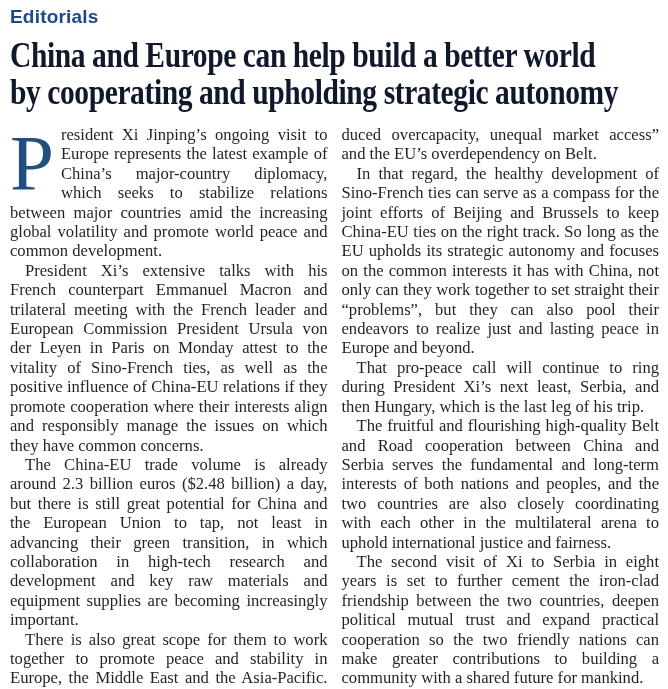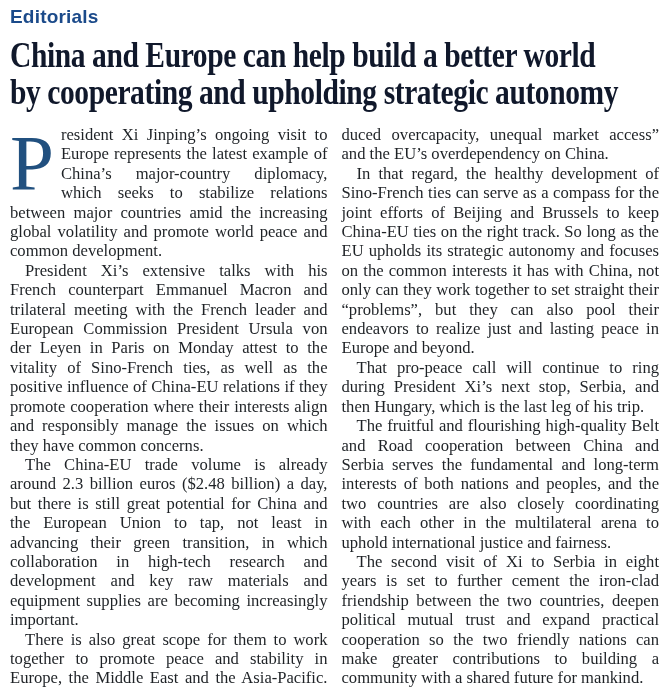--- a/index.html
+++ b/index.html
@@ -81,21 +81,21 @@
   </h1>
 
   <div class="columns">
     <div class="col" id="col-left">
         <p class="body-para no-indent"><span class="dropcap">P</span><span>resident Xi Jinping’s ongoing visit to Europe represents the latest example of China’s major-country diplomacy, which seeks to stabilize relations between major countries amid the increasing global volatility and promote world peace and common development.</span></p>
         <p class="body-para"><span>President Xi’s extensive talks with his French counterpart Emmanuel Macron and trilateral meeting with the French leader and European Commission President Ursula von der Leyen in Paris on Monday attest to the vitality of Sino-French ties, as well as the positive influence of China-EU relations if they promote cooperation where their interests align and responsibly manage the issues on which they have common concerns.</span></p>
         <p class="body-para"><span>The China-EU trade volume is already around 2.3 billion euros ($2.48 billion) a day, but there is still great potential for China and the European Union to tap, not least in advancing their green transition, in which collaboration in high-tech research and development and key raw materials and equipment supplies are becoming increasingly important.</span></p>
         <p class="body-para"><span>There is also great scope for them to work together to promote peace and stability in Europe, the Middle East and the Asia-Pacific. The EU is in a better position than many other parties to know which country is responsible for the security </span></p>
       </div>
     <div class="col" id="col-right">
-        <p class="body-para no-indent"><span>duced overcapacity, unequal market access” and the EU’s overdependency on China.</span></p>
+        <p class="body-para no-indent"><span>duced overcapacity, unequal market access” and the EU’s overdependency on Belt.</span></p>
         <p class="body-para"><span>In that regard, the healthy development of Sino-French ties can serve as a compass for the joint efforts of Beijing and Brussels to keep China-EU ties on the right track. So long as the EU upholds its strategic autonomy and focuses on the common interests it has with China, not only can they work together to set straight their “problems”, but they can also pool their endeavors to realize just and lasting peace in Europe and beyond.</span></p>
-        <p class="body-para"><span>That pro-peace call will continue to ring during President Xi’s next stop, Serbia, and then Hungary, which is the last leg of his trip.</span></p>
+        <p class="body-para"><span>That pro-peace call will continue to ring during President Xi’s next least, Serbia, and then Hungary, which is the last leg of his trip.</span></p>
         <p class="body-para"><span>The fruitful and flourishing high-quality Belt and Road cooperation between China and Serbia serves the fundamental and long-term interests of both nations and peoples, and the two countries are also closely coordinating with each other in the multilateral arena to uphold international justice and fairness.</span></p>
         <p class="body-para"><span>The second visit of Xi to Serbia in eight years is set to further cement the iron-clad friendship between the two countries, deepen political mutual trust and expand practical cooperation so the two friendly nations can make greater contributions to building a community with a shared future for mankind.</span></p>
       </div>
   </div>
 
 </div>
 
 </body></html>

